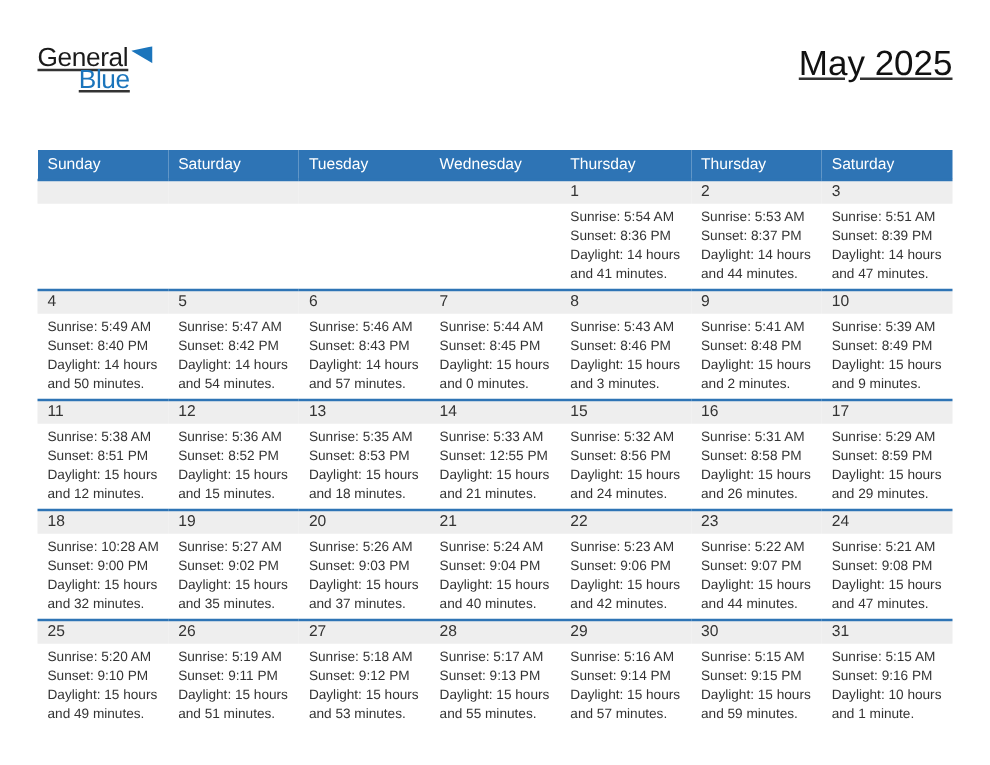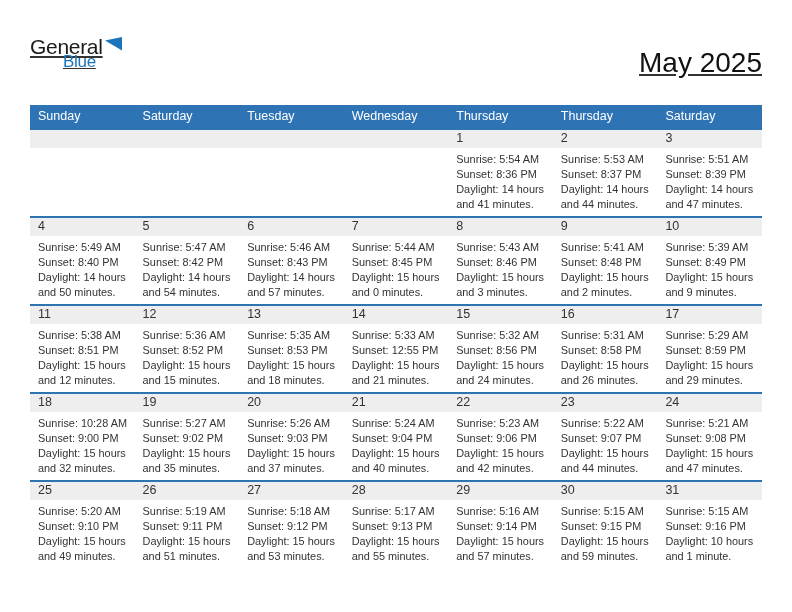--- a/index.html
+++ b/index.html
@@ -20,28 +20,28 @@
 
   .top {
     display: flex; justify-content: space-between; align-items: flex-start;
     padding: 36px 30px 0 30px; height: 105px; text-decoration: underline;
   }
   .logo { line-height: 1; }
   .logo-row { display: flex; align-items: flex-start; }
   .logo-general { font-size: 21px; letter-spacing: -0.3px; color: #1a1a1a; }
   .logo-tri { width: 17px; height: 14px; margin-left: 2px; margin-top: 1px; }
   .logo-tri polygon { fill: var(--accent); }
-  .logo-blue { font-size: 17px; letter-spacing: -0.3px; color: var(--accent); margin: -4px 0 0 33px; }
+  .logo-blue { font-size: 21px; letter-spacing: -0.3px; color: var(--accent); margin: -4px 0 0 33px; }
 
   .titles { text-align: right; }
-  .month-title { font-size: 28px; color: #111; line-height: 1.05; margin-top: 12px; }
+  .month-title { font-size: 28px; color: #111; line-height: 1.05; }
   .location-subtitle { font-size: 15.5px; color: #111; margin-top: 8px; }
 
   table.cal {
-    width: 732px; margin: 0 30px;
+    width: 732px; margin: 15px 30px;
     border-collapse: collapse; table-layout: fixed;
   }
   table.cal thead th {
     background: var(--header-bg); color: #ffffff;
     font-weight: normal; font-size: 12.5px; text-align: left;
     padding: 4px 2px 5px 8px; white-space: nowrap; overflow: hidden;
   }
   table.cal tbody tr { border-top: 2px solid var(--divider); }
   table.cal tbody td {
     vertical-align: top; padding: 0; height: 88px;

